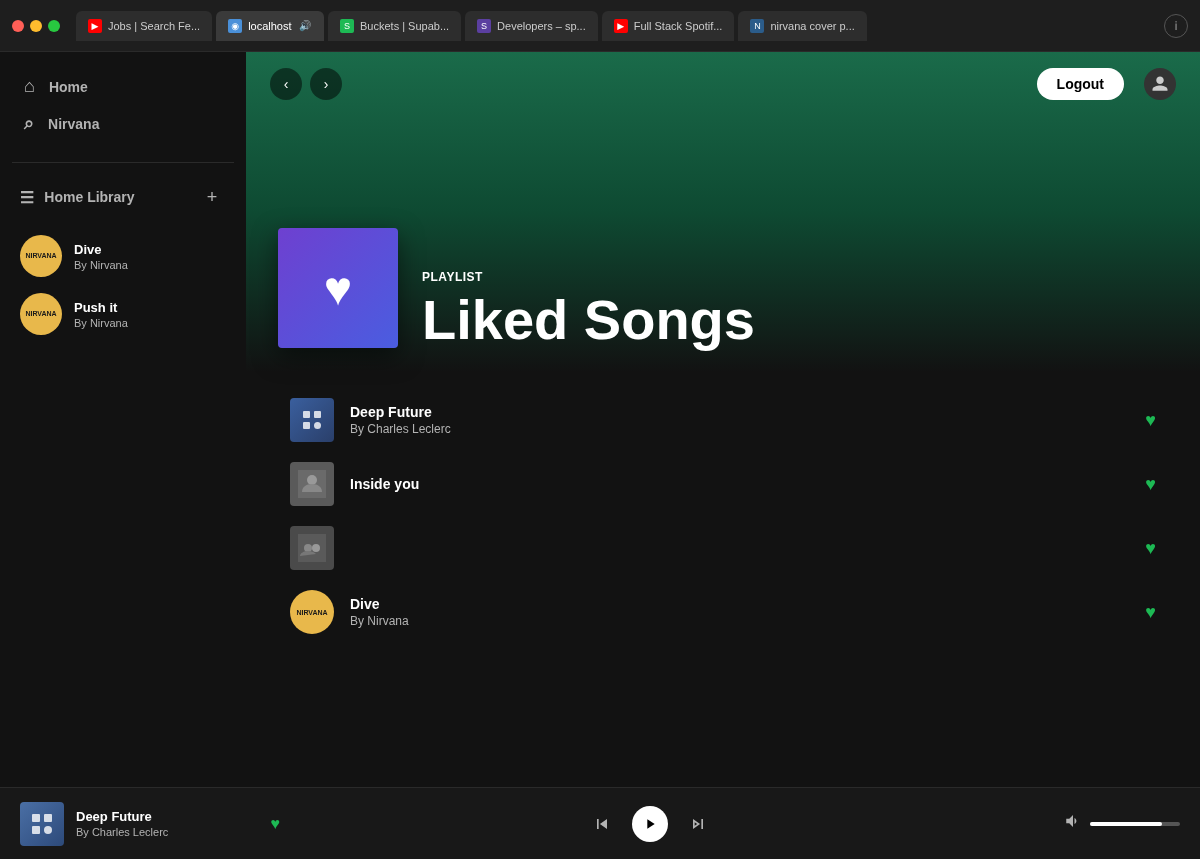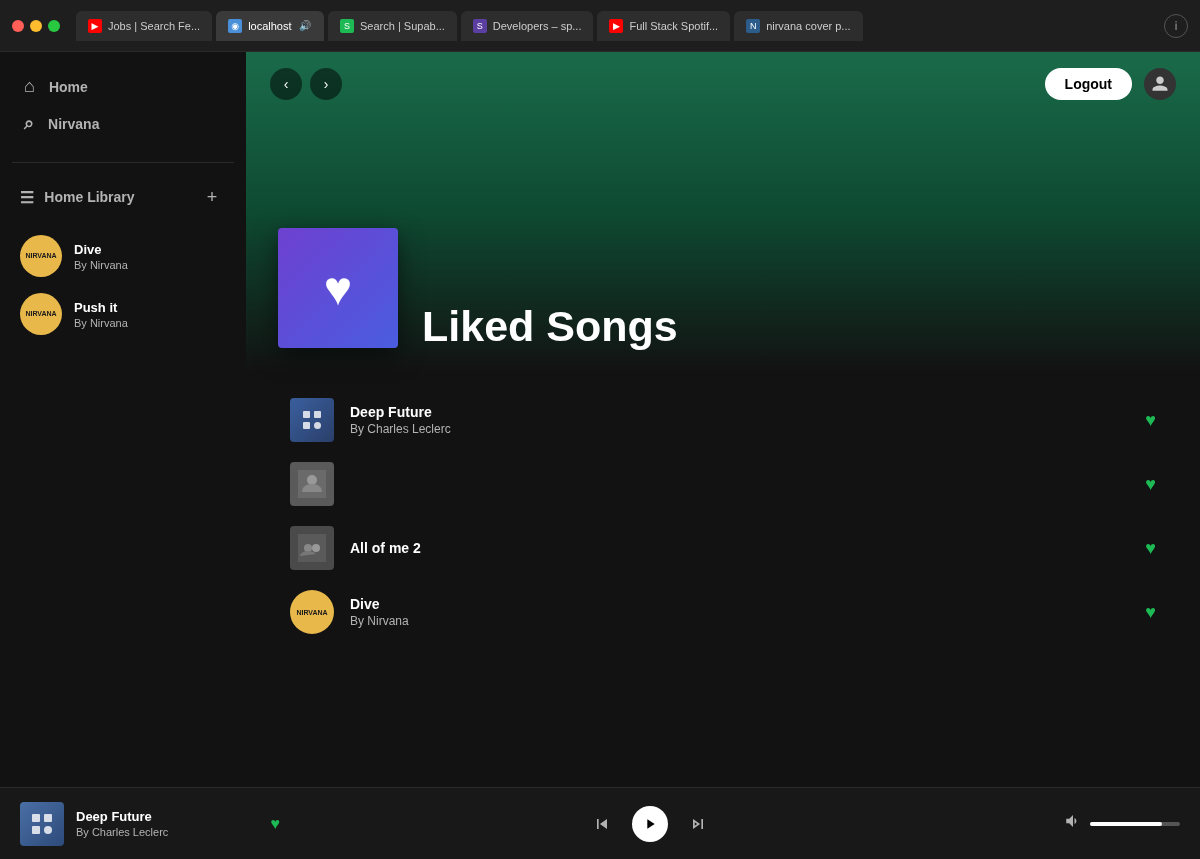--- a/index.html
+++ b/index.html
@@ -203,21 +203,21 @@
       font-size: 14px;
       cursor: pointer;
       display: flex;
       align-items: center;
       justify-content: center;
     }
 
     .header-right {
       display: flex;
       align-items: flex-end;
-      gap: 12px;
+      gap: 20px;
     }
     .logout-btn {
       background: #fff;
       color: #000;
       border: none;
       border-radius: 20px;
       padding: 8px 20px;
       font-size: 14px;
       font-weight: 700;
       cursor: pointer;
@@ -260,21 +260,21 @@
     .playlist-meta {}
     .playlist-type {
       font-size: 12px;
       color: #fff;
       font-weight: 600;
       text-transform: uppercase;
       letter-spacing: 0.5px;
       margin-bottom: 8px;
     }
     .playlist-title {
-      font-size: 43px;
+      font-size: 56px;
       font-weight: 900;
       color: #fff;
       line-height: 1;
     }
 
     
     .song-list {
       padding: 16px 32px;
     }
     .song-row {
@@ -475,21 +475,21 @@
       <div class="tab-icon yt">▶</div>
       <span>Jobs | Search Fe...</span>
     </div>
     <div class="tab active">
       <div class="tab-icon local">◉</div>
       <span>localhost</span>
       <span style="font-size:10px;color:#888;margin-left:2px;">🔊</span>
     </div>
     <div class="tab">
       <div class="tab-icon buckets">S</div>
-      <span>Search | Supab...</span>
+      <span>Buckets | Supab...</span>
     </div>
     <div class="tab">
       <div class="tab-icon dev">S</div>
       <span>Developers – sp...</span>
     </div>
     <div class="tab">
       <div class="tab-icon ytfs">▶</div>
       <span>Full Stack Spotif...</span>
     </div>
     <div class="tab">
@@ -553,20 +553,21 @@
                 <path d="M12 12c2.7 0 5-2.3 5-5s-2.3-5-5-5-5 2.3-5 5 2.3 5 5 5zm0 2c-3.3 0-10 1.7-10 5v2h20v-2c0-3.3-6.7-5-10-5z"></path>
               </svg>
           </div>
         </div>
       </div>
       <div class="playlist-info">
         <div class="playlist-cover">
           <span class="heart-icon">♥</span>
         </div>
         <div class="playlist-meta">
+          <div class="playlist-type">Playlist</div>
           <div class="playlist-title">Liked Songs</div>
         </div>
       </div>
     </div>
 
     <div class="song-list">
 
       <div class="song-row">
         <div class="deep-future-thumb">
           <svg viewBox="0 0 24 24" fill="white" opacity="0.8">
@@ -585,35 +586,35 @@
 
       <div class="song-row">
         <div class="inside-you-thumb">
           <svg width="28" height="28" viewBox="0 0 28 28">
               <rect width="28" height="28" fill="#6a6a6a"></rect>
               <circle cx="14" cy="10" r="5" fill="#999"></circle>
               <path d="M4 22c0-5 4-8 10-8s10 3 10 8" fill="#888"></path>
             </svg>
         </div>
         <div class="song-info">
+          <div class="song-name">Inside you</div>
         </div>
         <div class="song-like">♥</div>
       </div>
 
       <div class="song-row">
         <div class="all-of-me-thumb">
           <svg width="28" height="28" viewBox="0 0 28 28">
               <rect width="28" height="28" fill="#5a5a5a"></rect>
               <circle cx="10" cy="14" r="4" fill="#888"></circle>
               <circle cx="18" cy="14" r="4" fill="#999"></circle>
               <path d="M2 22c0-3 4-5 8-5s6 1 8 3" fill="#777"></path>
             </svg>
         </div>
         <div class="song-info">
-          <div class="song-name">All of me 2</div>
         </div>
         <div class="song-like">♥</div>
       </div>
 
       <div class="song-row">
         <div class="nirvana-sm">NIRVANA</div>
         <div class="song-info">
           <div class="song-name">Dive</div>
           <div class="song-artist">By Nirvana</div>
         </div>

